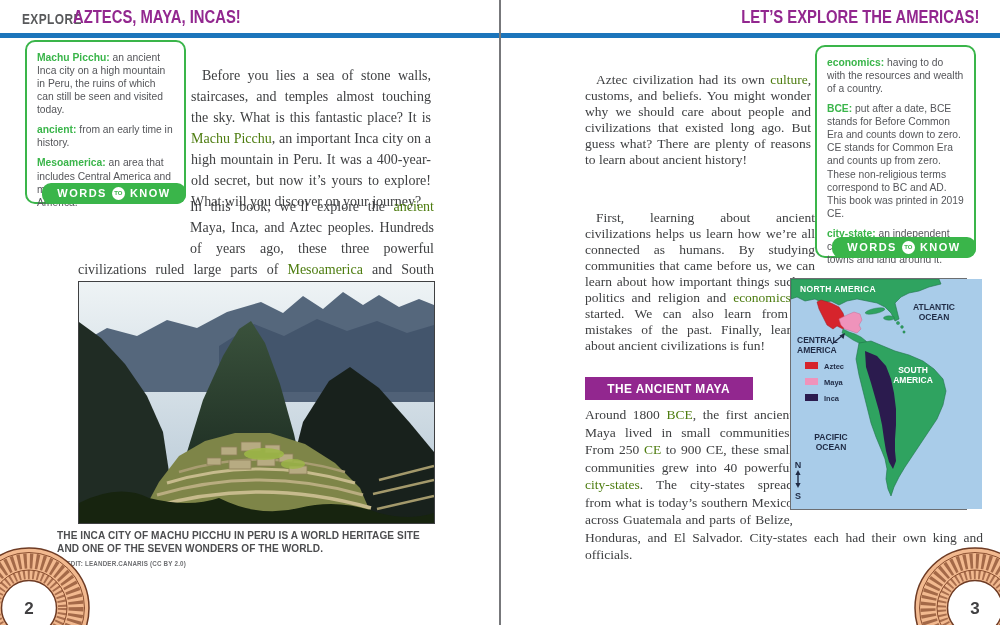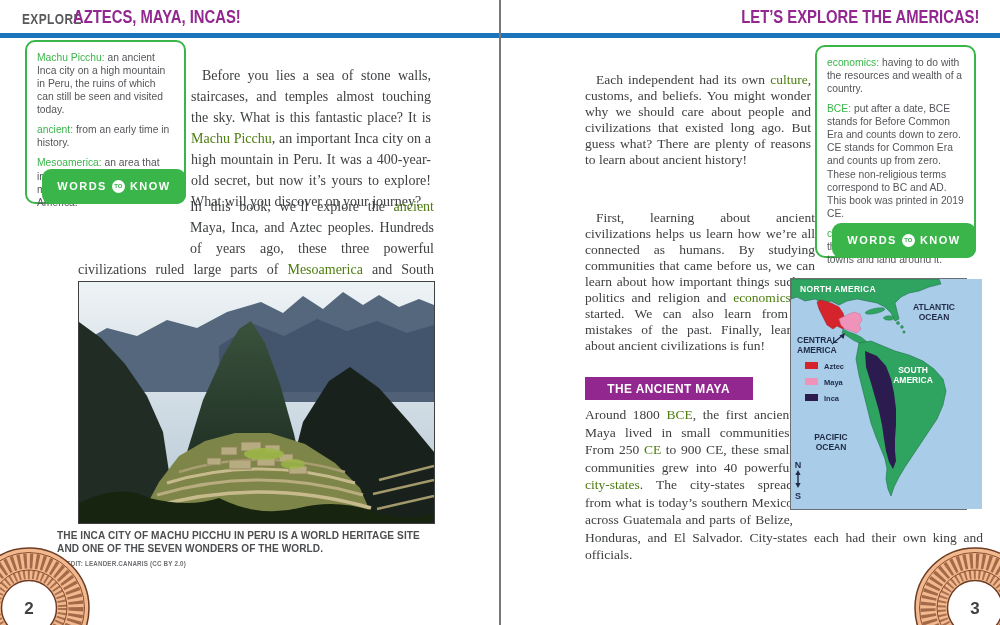--- a/index.html
+++ b/index.html
@@ -11,22 +11,22 @@
   .title-left{position:absolute;left:73px;top:6px;font-size:19px;font-weight:bold;color:#92278f;
           transform:scaleX(.78);transform-origin:left top;white-space:nowrap;}
   .title-right{position:absolute;right:21px;top:6px;font-size:19px;font-weight:bold;color:#92278f;
           transform:scaleX(.78);transform-origin:right top;white-space:nowrap;}
   .blue-rule{position:absolute;left:0;top:33px;width:1000px;height:5px;background:#1c75bb;}
   .divider{position:absolute;left:499px;top:0;width:2px;height:625px;background:#77787b;}
   
   .wbox{position:absolute;border:2px solid #3ab54a;border-radius:10px;background:#fff;
         box-sizing:border-box;padding:9px 10px 28px 10px;font-size:10.3px;line-height:1.27;color:#55565a;}
   .wbox .entry{margin-bottom:7px;}
-  .wbox .term{color:#3ab54a;font-weight:normal;}
-  .wbanner{position:absolute;left:-2px;right:-2px;bottom:-2px;height:35px;background:#3ab54a;
+  .wbox .term{color:#3ab54a;font-weight:bold;}
+  .wbanner{position:absolute;left:-2px;right:-2px;bottom:-2px;height:21px;background:#3ab54a;
         border-radius:9px;display:flex;align-items:center;justify-content:center;gap:5px;
         color:#fff;font-weight:bold;font-size:11px;letter-spacing:1.5px;margin-left:17px;}
   .wbanner .circ{width:13px;height:13px;border-radius:50%;background:#fff;color:#3ab54a;
         font-size:6px;font-weight:bold;display:flex;align-items:center;justify-content:center;letter-spacing:0;}
   
   .para{position:absolute;font-family:"Liberation Serif",serif;color:#3f4042;text-align:justify;}
   .para .g{color:#4d7c0f;}
   .p-left{font-size:14px;line-height:21px;}
   .p-right{font-size:13.5px;line-height:16px;}
   .p-right3{font-size:13.5px;line-height:17.5px;}
@@ -142,21 +142,21 @@
       <circle cx="62" cy="62" r="47" fill="none" stroke="#8a4f30" stroke-width="15" stroke-dasharray="3 3" opacity=".75"></circle>
       <circle cx="62" cy="62" r="38" fill="none" stroke="#8a4f30" stroke-width="1"></circle>
       <circle cx="62" cy="62" r="33.5" fill="none" stroke="#8a4f30" stroke-width="9" stroke-dasharray="2 2.6" opacity=".7"></circle>
       <circle cx="62" cy="62" r="27.5" fill="#ffffff" stroke="#6e3b24" stroke-width="1.5"></circle>
       <text x="62" y="68" text-anchor="middle" font-size="17" font-weight="bold" fill="#414042" font-family="Liberation Sans, sans-serif">2</text>
     </svg>
   </div>
 
   <div>
 
-    <div class="para p-right indent" style="left:585px;top:72px;width:226px;"><span>Each independent had its own </span><span class="g">culture</span><span>, customs, and beliefs. You might wonder why we should care about people and civilizations that existed long ago. But guess what? There are plenty of reasons to learn about ancient history!</span></div>
+    <div class="para p-right indent" style="left:585px;top:72px;width:226px;"><span>Aztec civilization had its own </span><span class="g">culture</span><span>, customs, and beliefs. You might wonder why we should care about people and civilizations that existed long ago. But guess what? There are plenty of reasons to learn about ancient history!</span></div>
 
     <div class="para p-right indent" style="left:585px;top:210px;width:230px;"><span>First, learning about ancient civilizations helps us learn how we’re all connected as humans. By studying communities that came before us, we can learn about how important things such as politics and religion and </span><span class="g">economics</span><span> got started. We can also learn from the mistakes of the past. Finally, learning about ancient civilizations is fun!</span></div>
 
     <div class="section-banner">
       <span>THE ANCIENT MAYA</span>
     </div>
 
     <div class="para p-right3" style="left:585px;top:406px;width:398px;">
       <span class="spacer-r"></span><span style="text-indent:11px;"><span>Around 1800 </span><span class="g">BCE</span><span>, the first ancient Maya lived in small communities. From 250 </span><span class="g">CE</span><span> to 900 CE, these small communities grew into 40 powerful </span><span class="g">city-states</span><span>. The city-states spread from what is today’s southern Mexico across Guatemala and parts of Belize, Honduras, and El Salvador. City-states each had their own king and officials.</span></span>
     </div>

